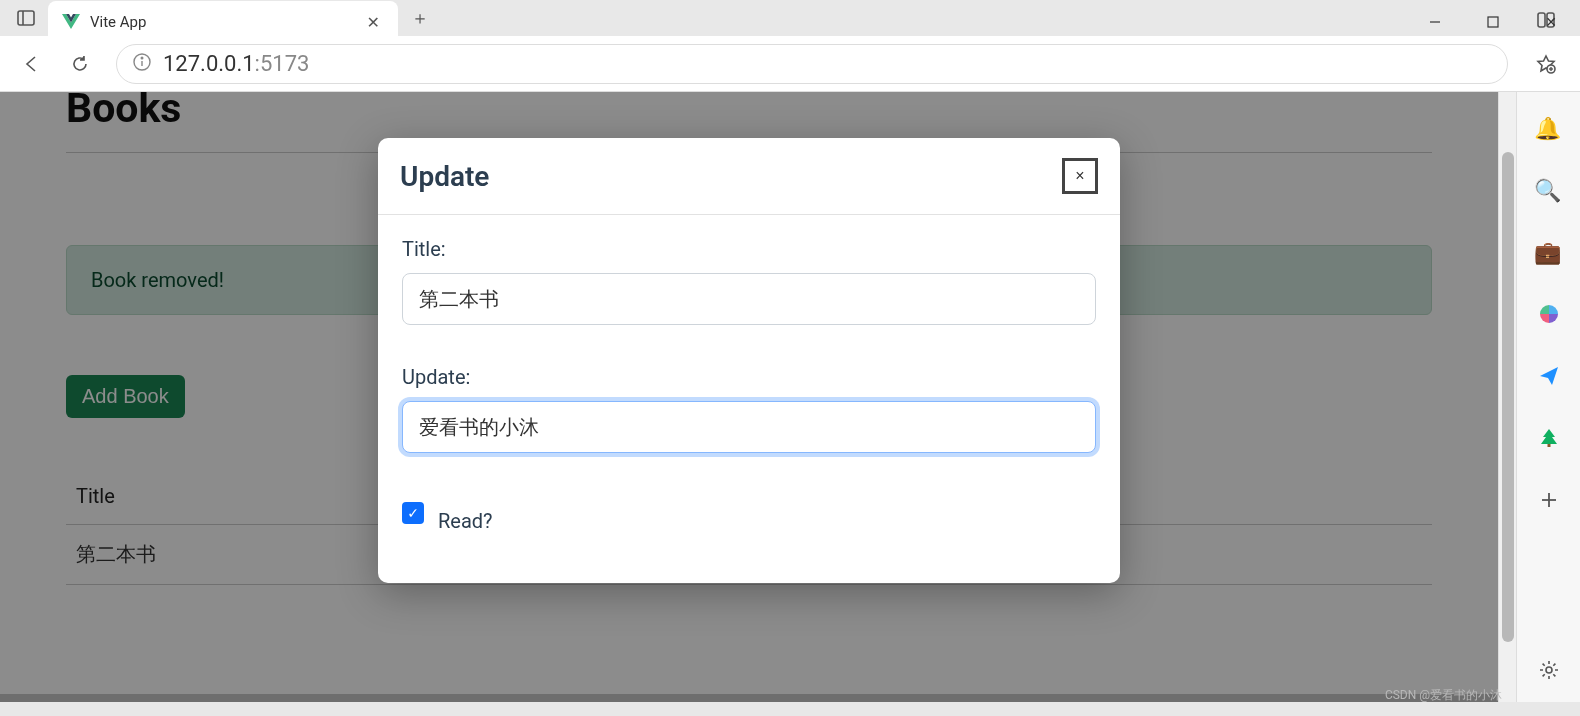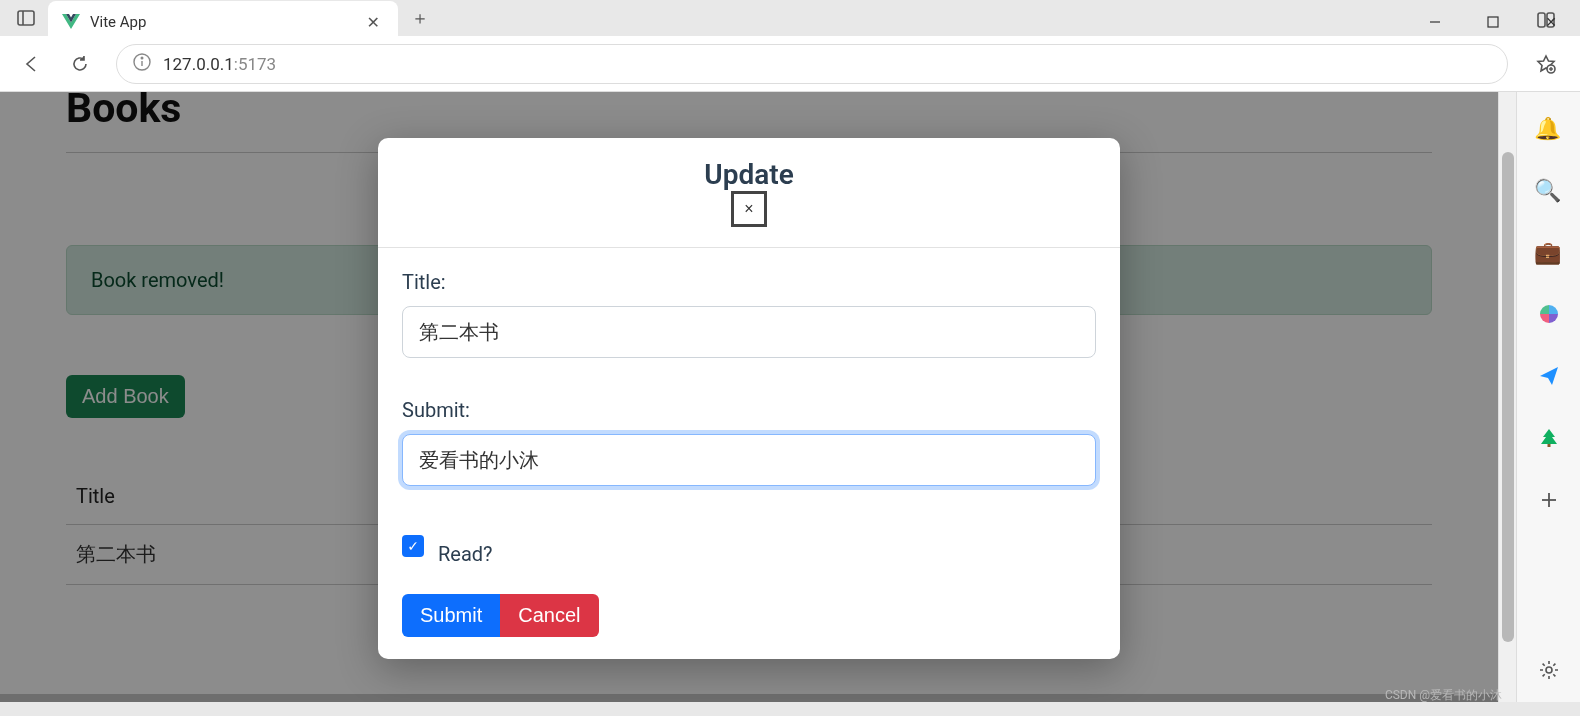--- a/index.html
+++ b/index.html
@@ -50,21 +50,21 @@
     .nav-btn {
       width: 40px; height: 40px; display: flex; align-items: center;
       justify-content: center; color: #555; border-radius: 6px;
     }
     .url-bar {
       flex: 1; display: flex; align-items: center; height: 40px;
       background: #fff; border: 1px solid #ddd; border-radius: 20px;
       padding: 0 16px; gap: 12px; margin: 0 8px;
     }
     .url-info-icon { color: #888; }
-    .url-text { font-size: 17px; color: #333; }
+    .url-text { font-size: 22px; color: #333; }
     .url-port { color: #888; }
     .toolbar-icons { display: flex; gap: 4px; align-items: center; flex-direction: column; }
     .toolbar-btn {
       width: 44px; height: 40px; display: flex; align-items: center;
       justify-content: center; color: #555; border-radius: 6px;
     }
     .ext-badge {
       position: relative;
     }
     .ext-badge::after {
@@ -112,21 +112,21 @@
       position: absolute; inset: 0; display: flex;
       justify-content: center; align-items: flex-start;
       padding-top: 46px;
     }
     .modal {
       width: 742px; background: #fff; border-radius: 10px;
       box-shadow: 0 10px 40px rgba(0,0,0,0.3);
     }
     .modal-header {
       display: flex; align-items: center; justify-content: space-between;
-      padding: 20px 22px; border-bottom: 1px solid #e2e2e2; flex-direction: column;
+      padding: 20px 22px; border-bottom: 1px solid #e2e2e2;
     }
     .modal-title { font-size: 28px; font-weight: 600; color: #2c3e50; }
     .modal-close {
       width: 36px; height: 36px; border: 3px solid #444;
       background: #fff; display: flex; align-items: center;
       justify-content: center; font-size: 16px; color: #333;
     }
     .modal-body { padding: 22px 24px; }
     .form-group { margin-bottom: 40px; }
     .form-label { font-size: 20px; color: #2c3e50; display: block; margin-bottom: 12px; }
@@ -335,30 +335,26 @@
         <div class="modal-header">
           <div class="modal-title">Update</div>
           <button class="modal-close">×</button>
         </div>
         <div class="modal-body">
           <div class="form-group">
             <label class="form-label">Title:</label>
             <input class="form-input" value="第二本书" style="">
           </div>
           <div class="form-group">
-            <label class="form-label">Submit:</label>
+            <label class="form-label">Update:</label>
             <input class="form-input focused" value="爱看书的小沐" style="">
           </div>
           <div class="checkbox-row">
             <div class="checkbox">✓</div>
             <span class="checkbox-label">Read?</span>
-          </div>
-          <div class="modal-footer">
-            <button class="btn btn-primary">Submit</button>
-            <button class="btn btn-danger">Cancel</button>
           </div>
         </div>
       </div>
     </div>
   </div>
 
   <div class="scrollbar-track">
     <div class="scrollbar-thumb"></div>
   </div>
 

